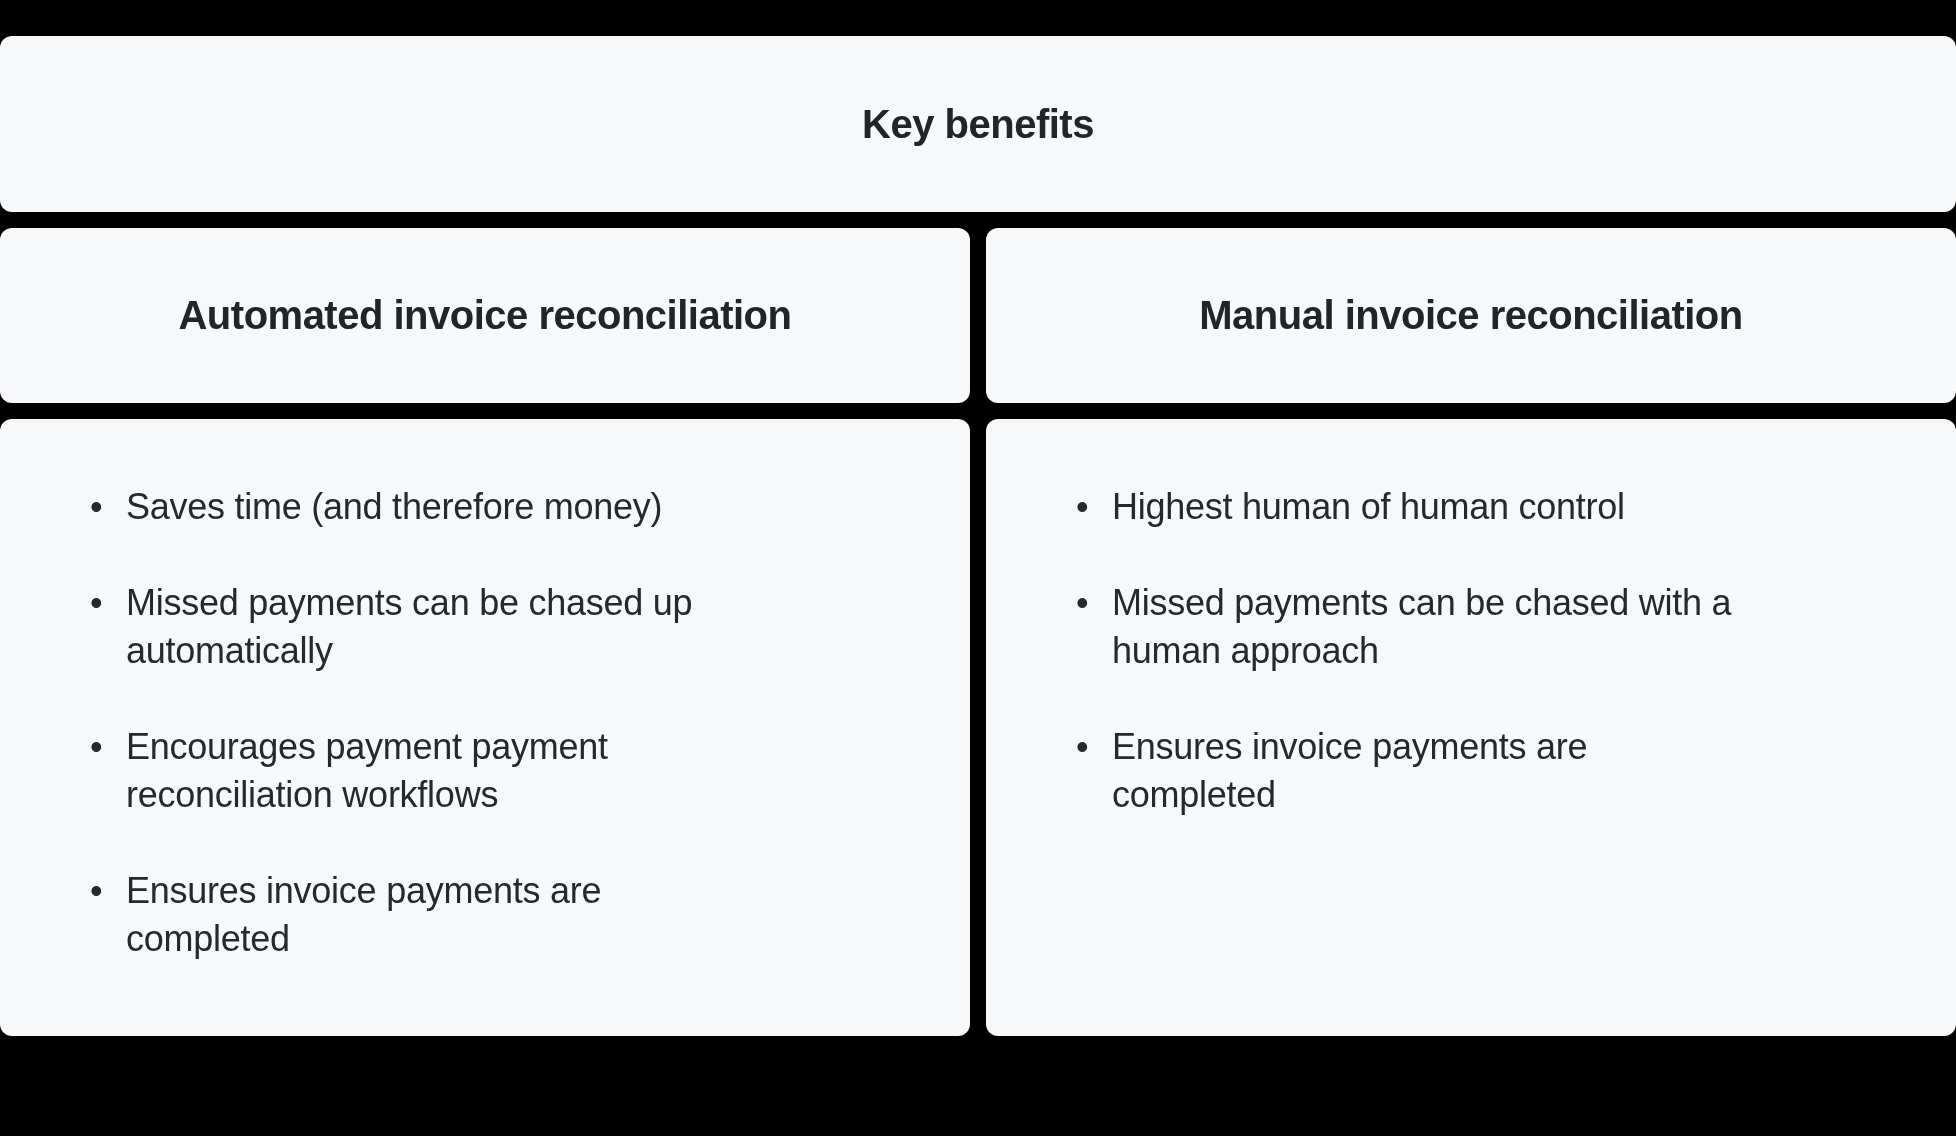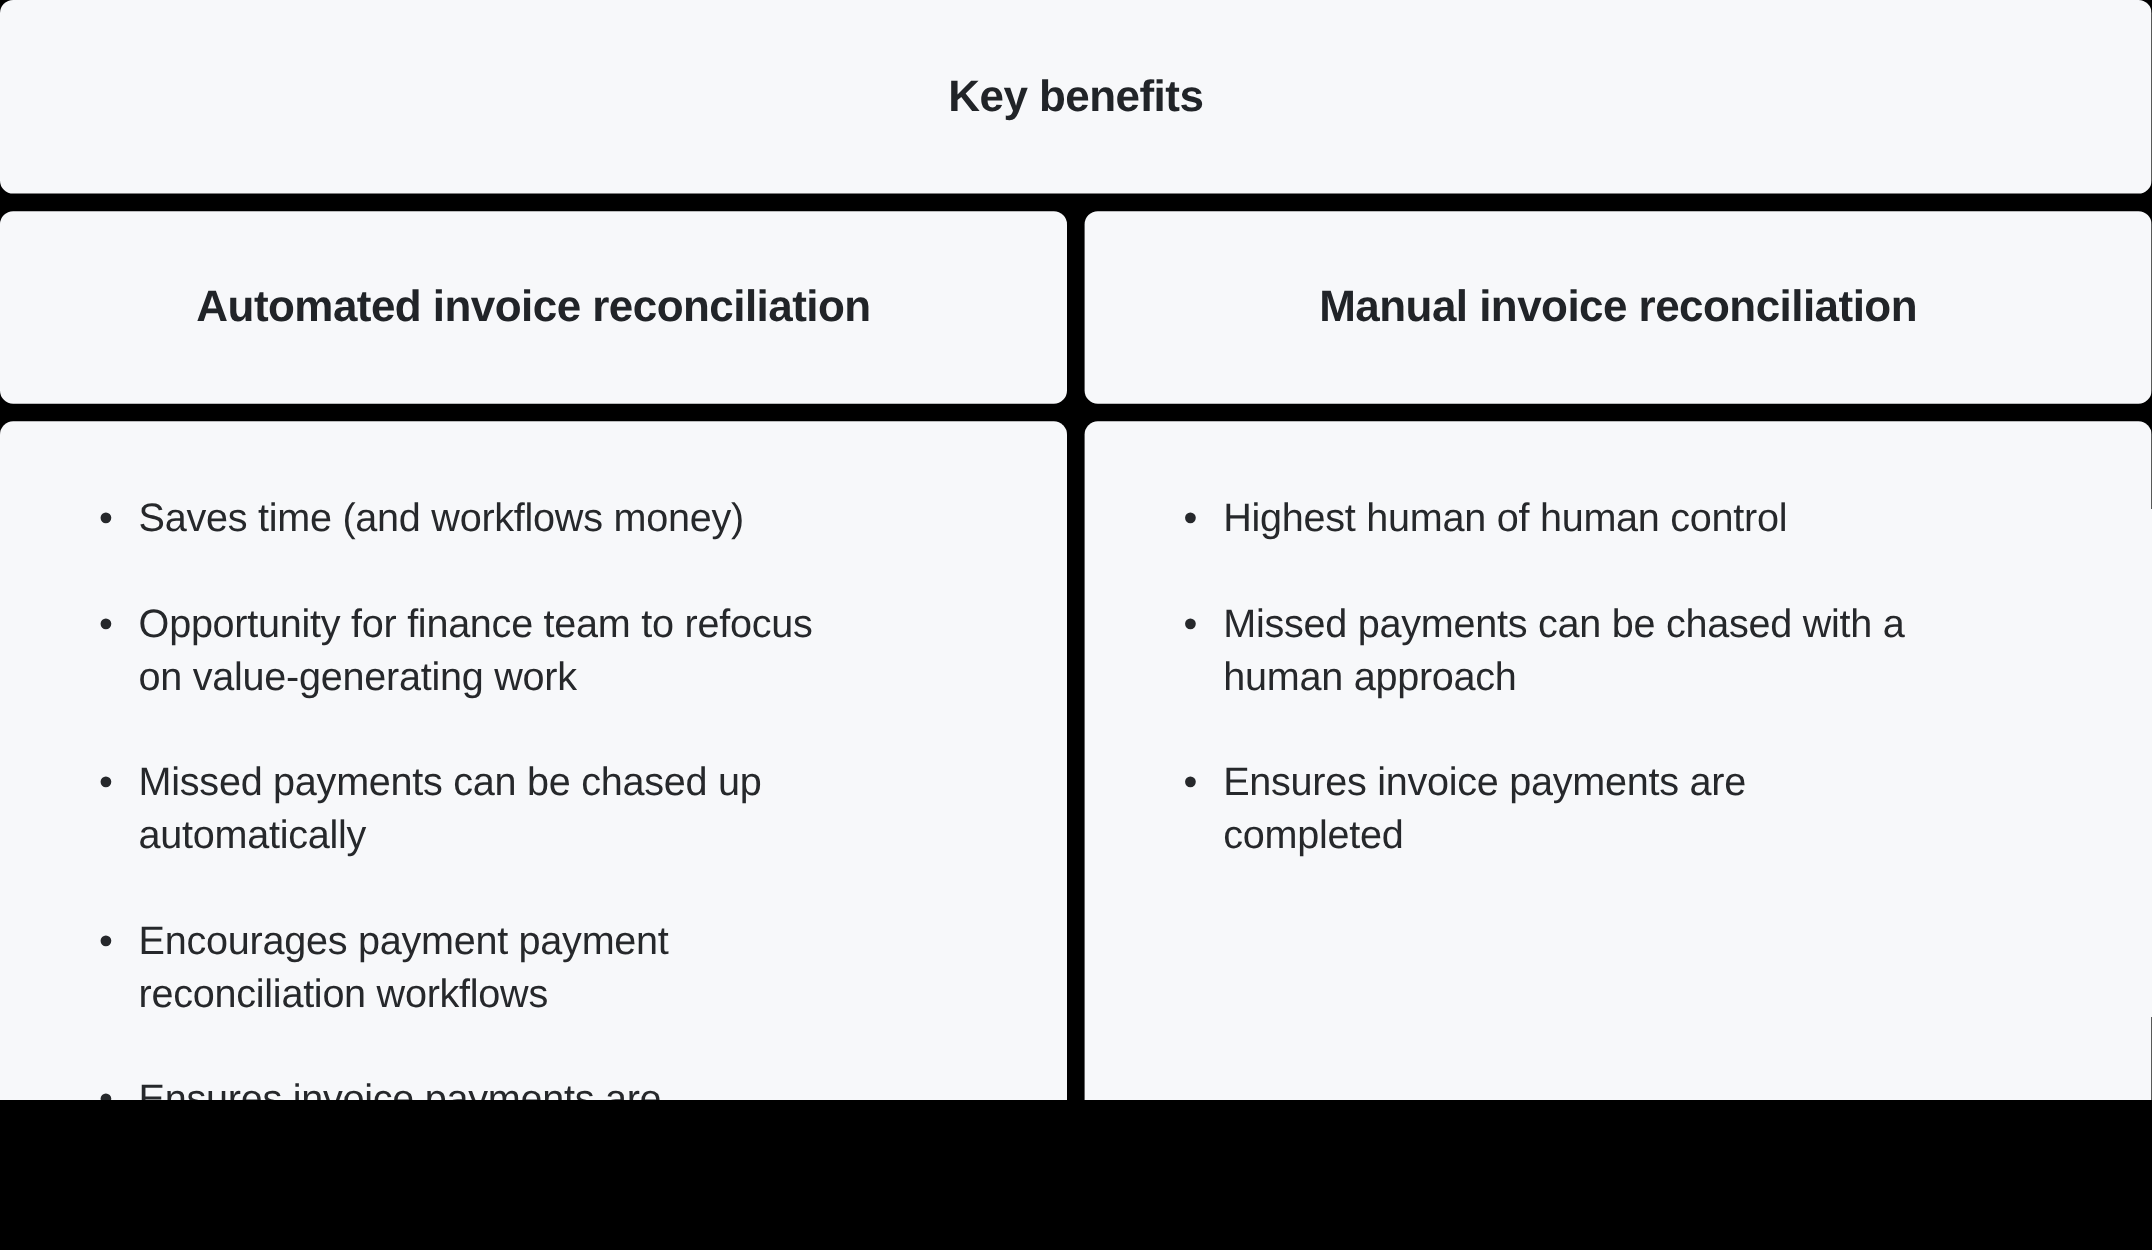--- a/index.html
+++ b/index.html
@@ -10,20 +10,21 @@
   .table {
     width: 1956px;
     height: 1000px;
     display: grid;
     grid-template-columns: 1fr 1fr;
     grid-template-rows: 176px 175px 1fr;
     gap: 16px;
     background: #000000;
     font-family: "Liberation Sans", sans-serif;
     box-sizing: border-box;
+    margin-top: 36px;
   }
   .cell {
     background: #f7f8fa;
     border-radius: 12px;
     box-sizing: border-box;
   }
   .cell-title {
     grid-column: 1 / span 2;
     display: flex;
     align-items: center;
@@ -86,23 +87,21 @@
   <div class="cell cell-colhead">
     <h2>Automated invoice reconciliation</h2>
   </div>
 
   <div class="cell cell-colhead">
     <h2>Manual invoice reconciliation</h2>
   </div>
 
   <div class="cell cell-body">
     <ul class="benefit-list">
-      <li>Saves time (and workflows money)</li>
-      <li>Opportunity for finance team to refocus
-on value-generating work</li>
+      <li>Saves time (and therefore money)</li>
       <li>Missed payments can be chased up
 automatically</li>
       <li>Encourages payment payment
 reconciliation workflows</li>
       <li>Ensures invoice payments are
 completed</li>
     </ul>
   </div>
 
   <div class="cell cell-body">

